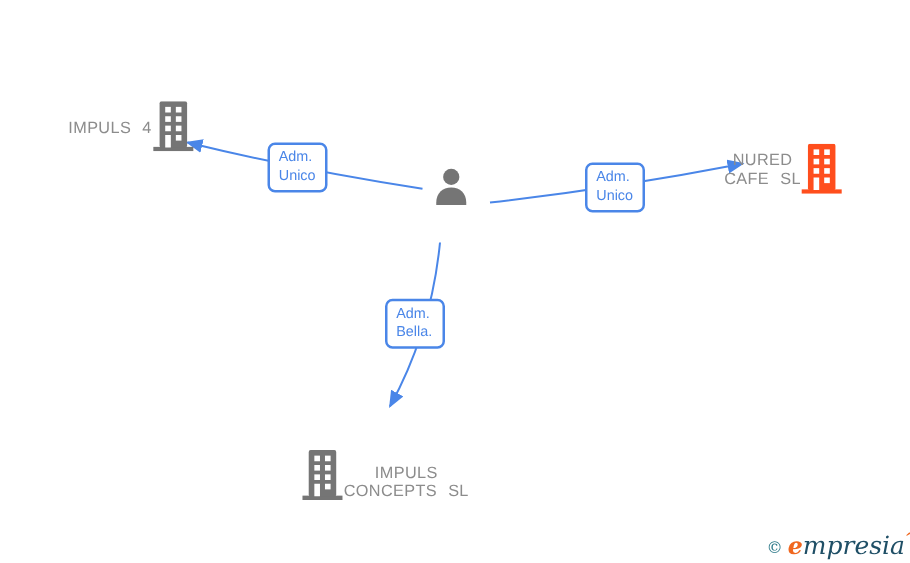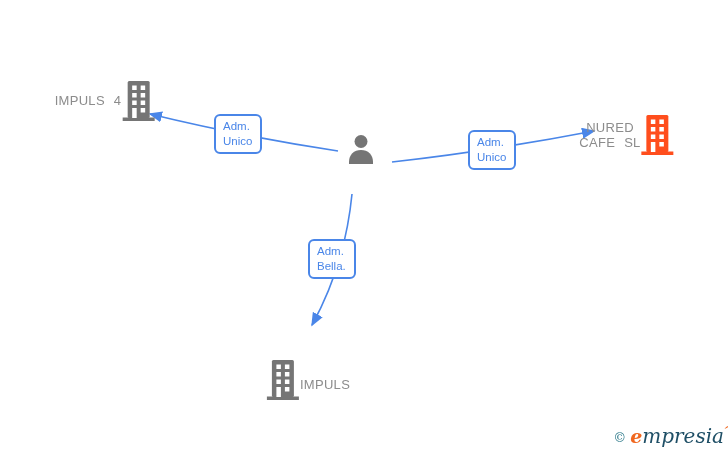--- a/index.html
+++ b/index.html
@@ -118,20 +118,21 @@
           <rect x="19" y="12" width="4.5" height="4.5"></rect>
           <rect x="10.5" y="19.5" width="4.5" height="4.5"></rect>
           <rect x="19" y="19.5" width="4.5" height="4.5"></rect>
           <rect x="10.5" y="27" width="4.5" height="10"></rect>
           <rect x="19" y="27" width="4.5" height="4.5"></rect>
         </g>
       </svg>
     </span>
     <div class="node-label">
       <div>IMPULS</div>
+      <div>CONCEPTS SL</div>
     </div>
   </div>
 
   <div class="edge-label" style="left:214px;top:114px;">
     <div>Adm.</div>
     <div>Unico</div>
   </div>
 
   <div class="edge-label" style="left:468px;top:130px;">
     <div>Adm.</div>

